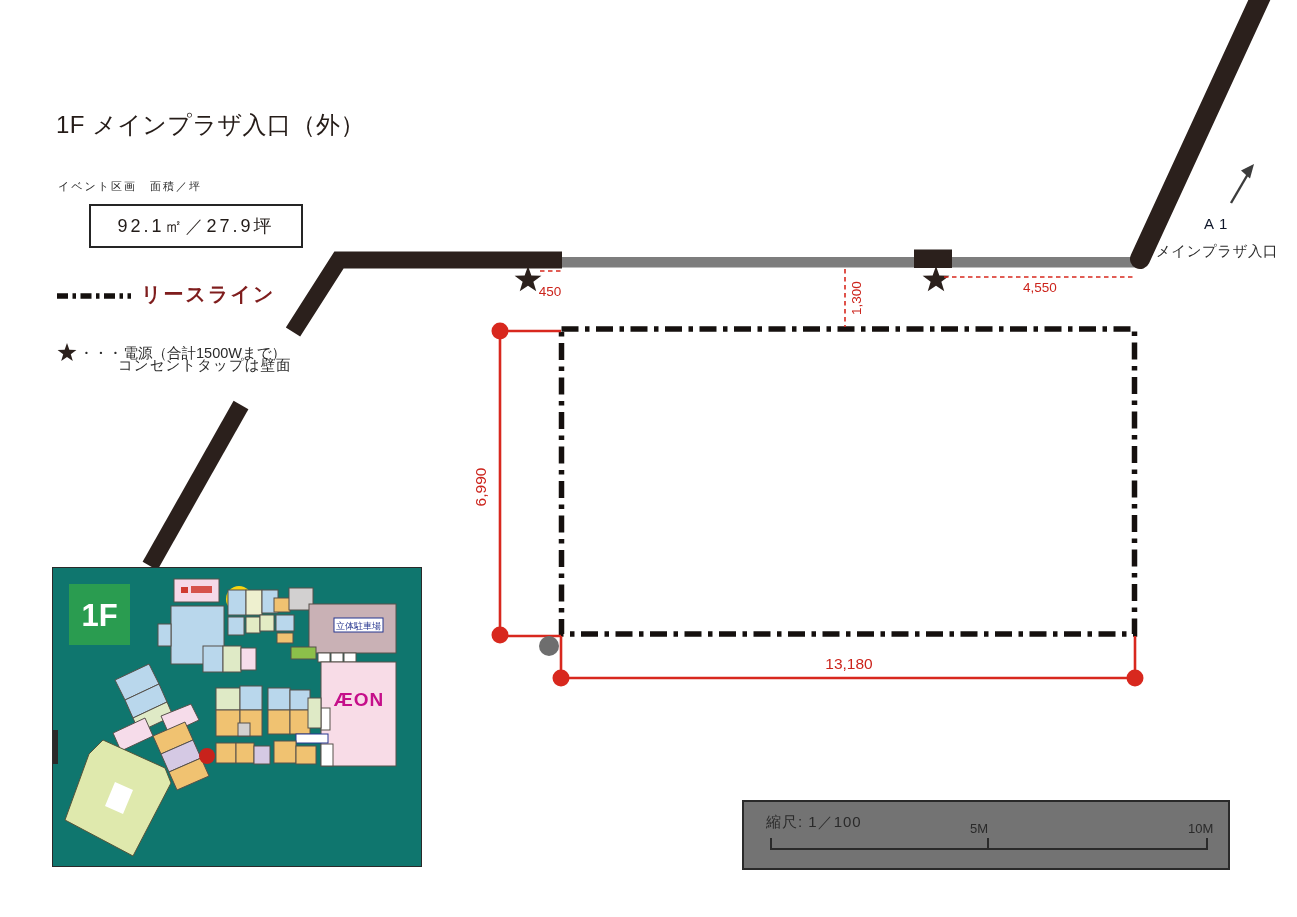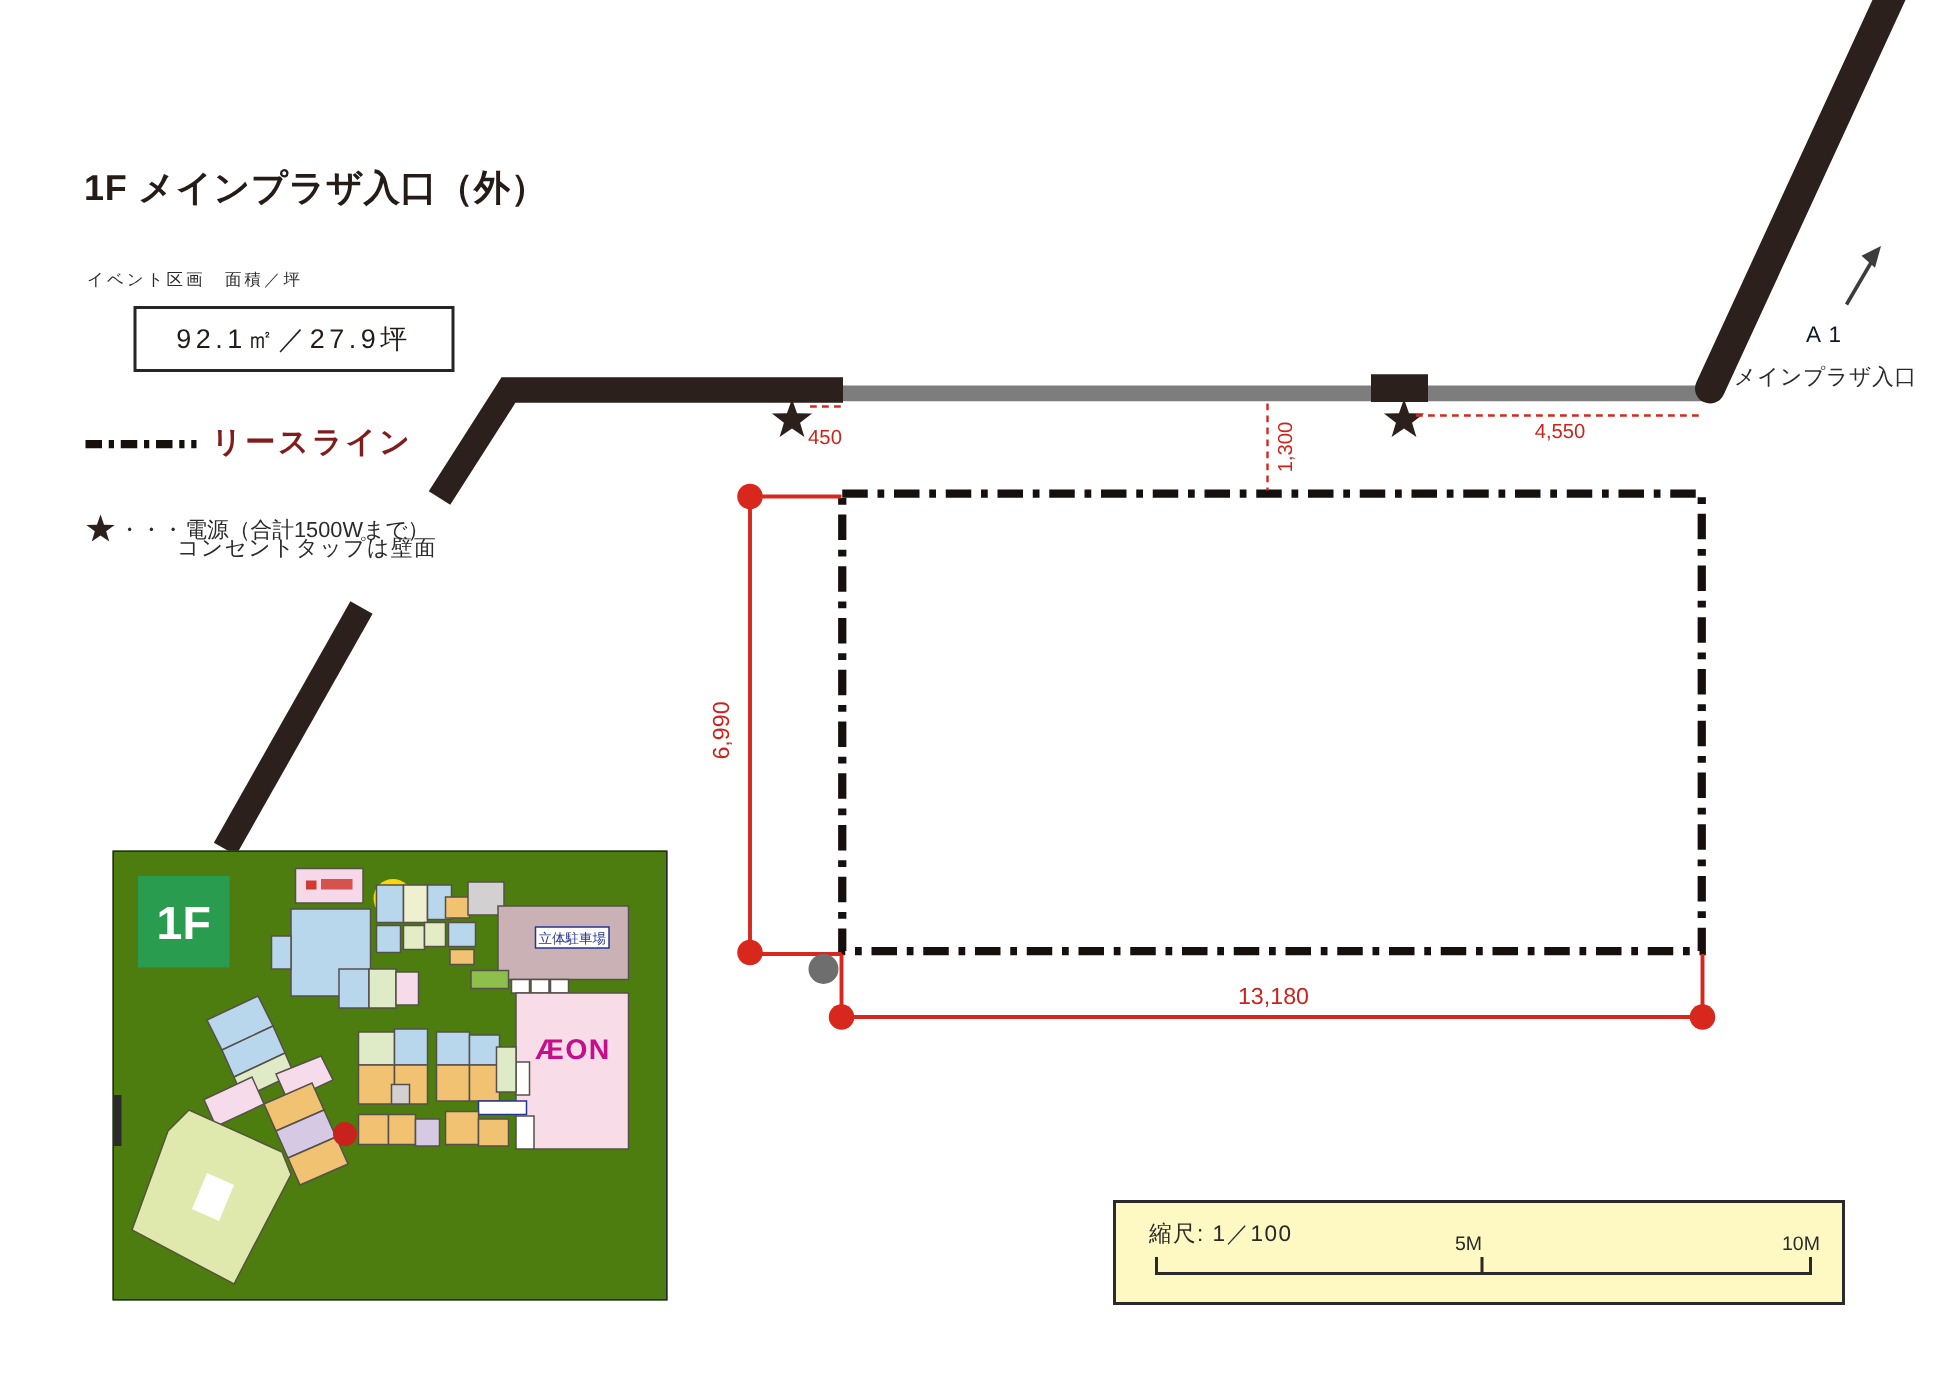--- a/index.html
+++ b/index.html
@@ -2,31 +2,31 @@
 <html><head>
 <meta charset="utf-8">
 <style>
   html,body{margin:0;padding:0;background:#fff;}
   .canvas{position:relative;width:1297px;height:917px;background:#fff;overflow:hidden;
           font-family:"Liberation Sans","DejaVu Sans",sans-serif;color:#221b18;}
   .abs{position:absolute;}
   svg{display:block;}
   .plan-svg{position:absolute;left:0;top:0;}
   .title{left:56px;top:54px;font-size:30px;font-weight:800;letter-spacing:1px;color:#251c18;}
-  .subtitle{left:56px;top:109px;font-size:24px;font-weight:700;letter-spacing:.5px;color:#251c18;}
+  .subtitle{left:56px;top:109px;font-size:24px;font-weight:400;letter-spacing:.5px;color:#251c18;}
   .section-label{left:58px;top:179px;font-size:11px;letter-spacing:2px;color:#2a2a2a;}
   .area-box{left:57px;top:204px;width:210px;height:40px;border:2px solid #252525;
             display:flex;align-items:center;justify-content:center;font-size:18px;letter-spacing:3px;margin-left:32px;}
   .lease-label{left:141px;top:281px;font-size:20px;font-weight:800;letter-spacing:2px;color:#7f1d1d;}
   .power-line{left:56px;top:342px;font-size:14.5px;display:flex;align-items:center;gap:1px;color:#2a2a2a;}
   .power-note{left:118px;top:356px;font-size:14.5px;letter-spacing:1px;color:#2a2a2a;}
   .a1-label{left:1204px;top:215px;font-size:15px;letter-spacing:5px;color:#0f172a;}
   .entrance-label{left:1156px;top:242px;font-size:14.5px;letter-spacing:.5px;color:#2a2a2a;}
-  .inset-map{left:52px;top:567px;width:368px;height:298px;border:1.5px solid #2a2a2a;background:#4d7c0f;margin-left:23px;}
-  .scale-box{left:742px;top:800px;width:484px;height:66px;border:2px solid #2a2a2a;background:#fef9c3;}
+  .inset-map{left:52px;top:567px;width:368px;height:298px;border:1.5px solid #2a2a2a;background:#0f766e;}
+  .scale-box{left:742px;top:800px;width:484px;height:66px;border:2px solid #2a2a2a;background:#737373;}
   .scale-label{left:22px;top:11px;font-size:15px;letter-spacing:1px;color:#2a2a2a;}
   .scale-5m{left:226px;top:19px;font-size:13px;color:#2a2a2a;}
   .scale-10m{left:444px;top:19px;font-size:13px;color:#2a2a2a;}
   .scale-line{left:26px;top:46px;width:438px;height:0;border-top:2px solid #2a2a2a;}
   .tick{width:2px;height:11px;background:#2a2a2a;top:36px;}
   .t1{left:26px;}.t2{left:243px;}.t3{left:462px;}
 </style>
 </head>
 <body>
 

